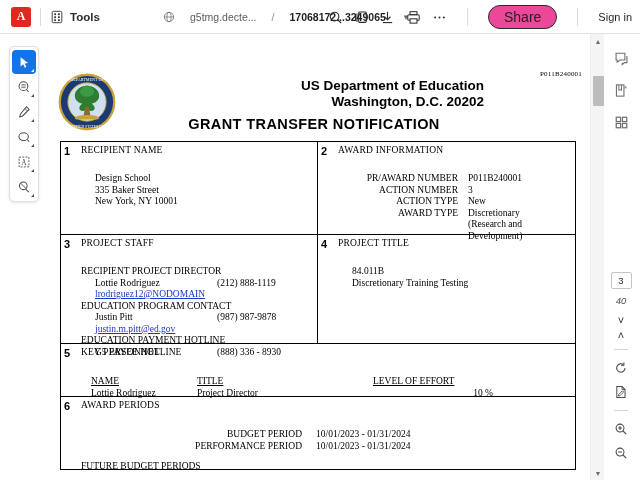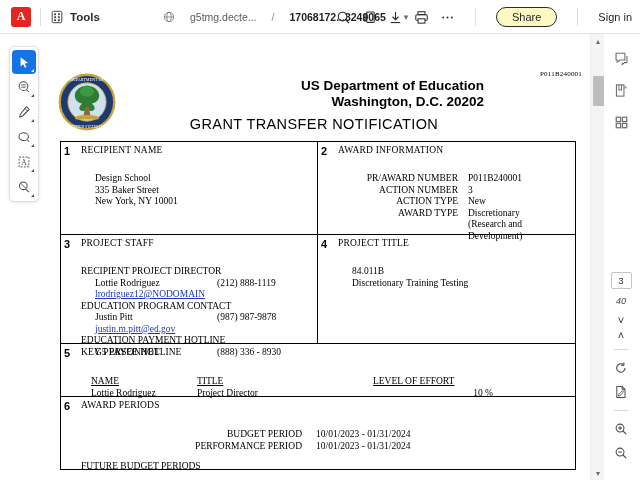--- a/index.html
+++ b/index.html
@@ -36,22 +36,22 @@
   #bc-file { font-size: 10.5px; color: #5c5c5c; }
   #bc-slash { font-size: 10.5px; color: #8c8c8c; }
   #bc-doc { font-size: 10.5px; color: #1f1f1f; font-weight: bold; }
   #bc-caret { font-size: 9px; color: #6e6e6e; margin-left: 3px; }
   #right-tools {
     position: absolute; right: 8px; top: 0; height: 34px;
     display: flex; align-items: center; gap: 11px;
   }
   #share-btn {
     border: 1.4px solid #2c2c2c; border-radius: 13px;
-    padding: 3px 15px; font-size: 11px; color: #1f1f1f;
-    background: #fef9c3; cursor: pointer; font-weight: 500;
+    padding: 3px 15px; font-size: 14px; color: #1f1f1f;
+    background: #ec4899; cursor: pointer; font-weight: 500;
   }
   #signin-btn {
     font-size: 11px; color: #1f1f1f; cursor: pointer;
     background: none; border: none; font-weight: 500;
   }
 
   
   #left-rail {
     position: absolute; left: 9px; top: 46px;
     width: 30px; height: 156px;
@@ -140,21 +140,21 @@
     text-align: right;
   }
   #doc-head .l1, #doc-head .l2 {
     font-family: "Liberation Sans", sans-serif;
     font-weight: bold; font-size: 13.5px; line-height: 16px;
   }
   #doc-title {
     position: absolute; left: 100px; top: 82px; width: 340px;
     text-align: center;
     font-family: "Liberation Sans", sans-serif;
-    font-weight: normal; font-size: 14.5px; letter-spacing: .4px;
+    font-weight: bold; font-size: 14.5px; letter-spacing: .4px;
   }
   #award-id {
     position: absolute; right: 8px; top: 36px;
     font-size: 7px; font-family: "Liberation Serif", serif;
     letter-spacing: .2px;
   }
 
   
   #tbl {
     position: absolute; left: 16px; top: 107px;

